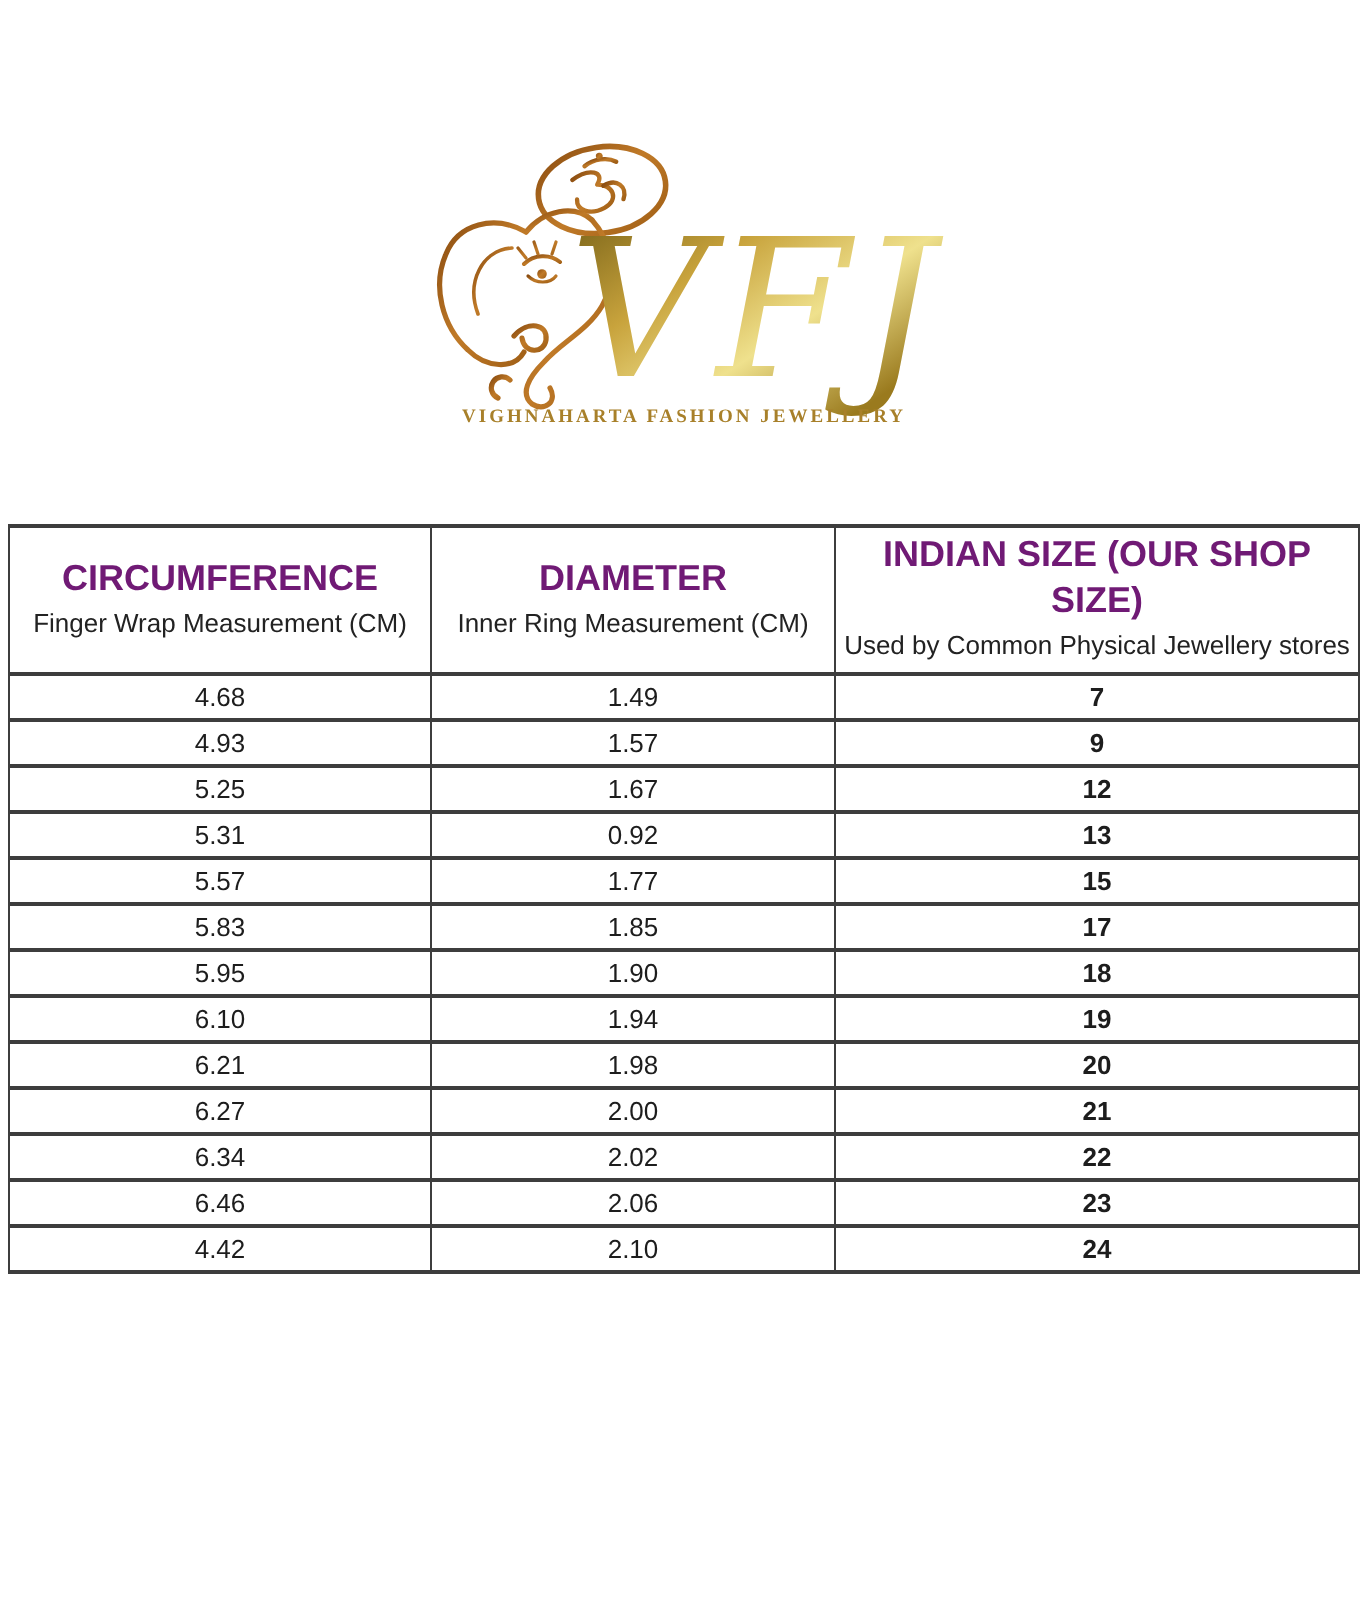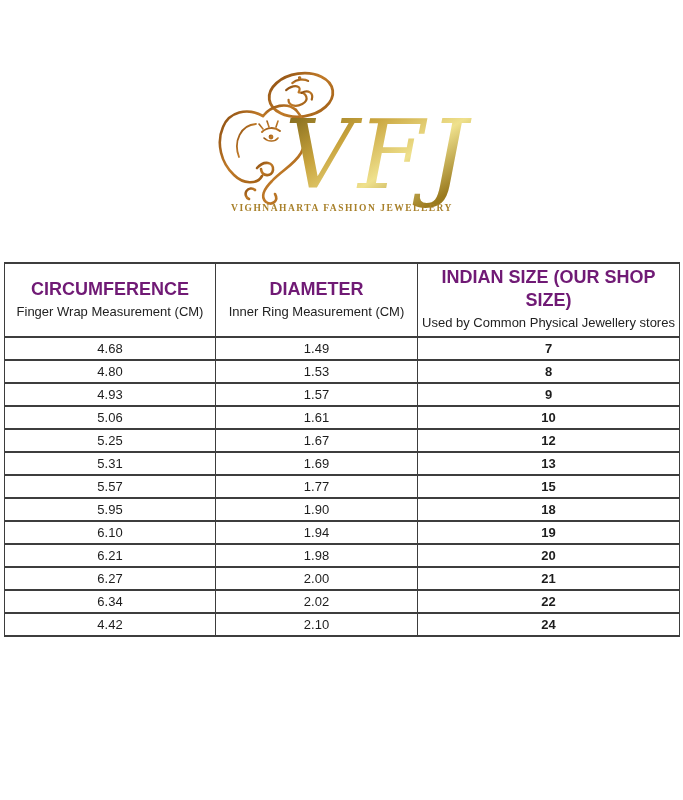--- a/index.html
+++ b/index.html
@@ -113,48 +113,43 @@
         </th>
       </tr>
     </thead>
     <tbody>
         <tr>
           <td>4.68</td>
           <td>1.49</td>
           <td class="size-col">7</td>
         </tr>
         <tr>
-          <td>4.80</td>
-          <td>1.53</td>
-          <td class="size-col">8</td>
-        </tr>
-        <tr>
           <td>4.93</td>
           <td>1.57</td>
           <td class="size-col">9</td>
-        </tr>
-        <tr>
-          <td>5.06</td>
-          <td>1.61</td>
-          <td class="size-col">10</td>
         </tr>
         <tr>
           <td>5.25</td>
           <td>1.67</td>
           <td class="size-col">12</td>
         </tr>
         <tr>
           <td>5.31</td>
-          <td>1.69</td>
+          <td>0.92</td>
           <td class="size-col">13</td>
         </tr>
         <tr>
           <td>5.57</td>
           <td>1.77</td>
           <td class="size-col">15</td>
+        </tr>
+        <tr>
+          <td>5.83</td>
+          <td>1.85</td>
+          <td class="size-col">17</td>
         </tr>
         <tr>
           <td>5.95</td>
           <td>1.90</td>
           <td class="size-col">18</td>
         </tr>
         <tr>
           <td>6.10</td>
           <td>1.94</td>
           <td class="size-col">19</td>
@@ -168,20 +163,25 @@
           <td>6.27</td>
           <td>2.00</td>
           <td class="size-col">21</td>
         </tr>
         <tr>
           <td>6.34</td>
           <td>2.02</td>
           <td class="size-col">22</td>
         </tr>
         <tr>
+          <td>6.46</td>
+          <td>2.06</td>
+          <td class="size-col">23</td>
+        </tr>
+        <tr>
           <td>4.42</td>
           <td>2.10</td>
           <td class="size-col">24</td>
         </tr>
       </tbody>
   </table>
 
 </div>
 
 </body></html>

